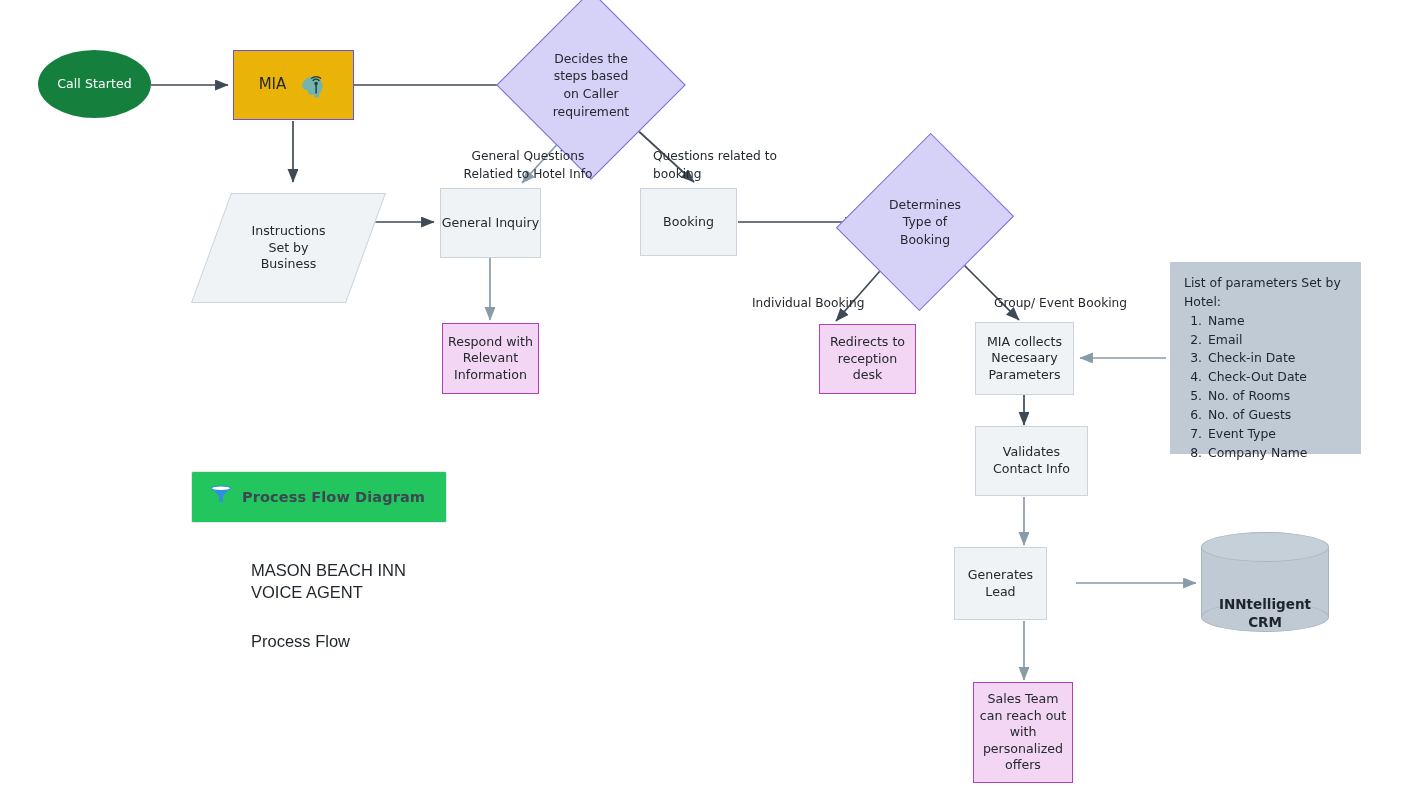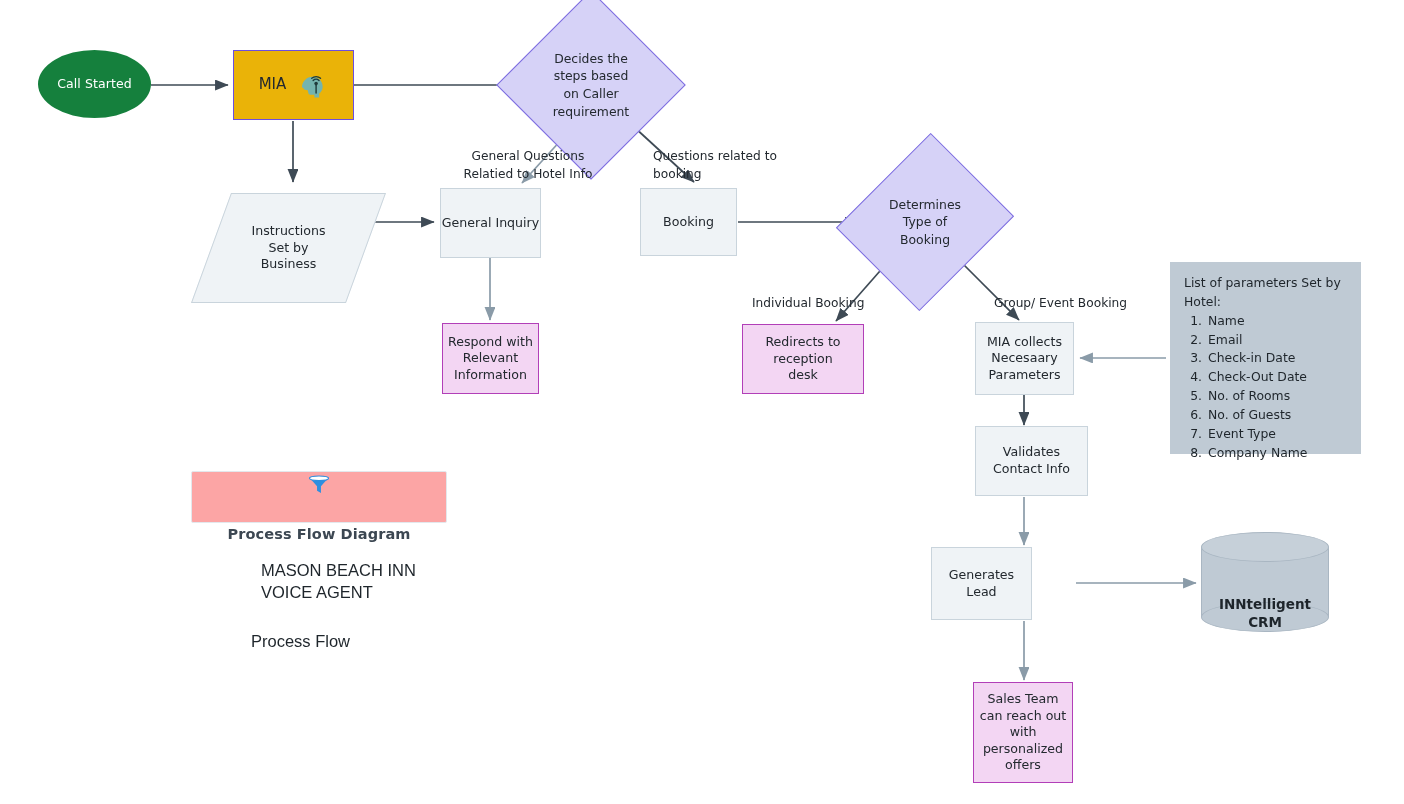--- a/index.html
+++ b/index.html
@@ -165,29 +165,28 @@
     font-size: 12.2px;
     color: #23292f;
     text-align: center;
     line-height: 1.42;
     white-space: pre-line;
   }
 
   
   .legend-card {
     position: absolute;
-    background: #fca5a5;
+    background: #22c55e;
     border: 1px solid #E3E8ED;
     border-radius: 2px;
     display: flex;
     align-items: center;
-    gap: 24px;
+    gap: 8px;
     padding: 0 16px;
     box-sizing: border-box;
-    flex-direction: column;
   }
   .legend-card .lg-title {
     font-size: 14.5px;
     font-weight: bold;
     color: #3C4752;
     letter-spacing: .1px;
   }
   .legend-text {
     position: absolute;
     font-family: "Liberation Sans", "DejaVu Sans", sans-serif;
@@ -307,21 +306,21 @@
   </div>
 
   <div class="edge-label" style="left:752px; top:278px; width:160px; text-align:left;">
     <span>Individual Booking</span>
   </div>
 
   <div class="edge-label" style="left:994px; top:278px; width:180px; text-align:left;">
     <span>Group/ Event Booking</span>
   </div>
 
-  <div class="node n-terminal" style="left:742px; top:324px; width:122px; height:70px; white-space:pre-line;">
+  <div class="node n-terminal" style="left:819px; top:324px; width:97px; height:70px; white-space:pre-line;">
     <span>Redirects to
 reception
 desk</span>
   </div>
 
   <div class="node n-process" style="left:975px; top:322px; width:99px; height:73px; white-space:pre-line;">
     <span>MIA collects
 Necesaary
 Parameters</span>
   </div>
@@ -338,21 +337,21 @@
       <li>Event Type</li>
       <li>Company Name</li>
     </ol>
   </div>
 
   <div class="node n-process" style="left:975px; top:426px; width:113px; height:70px; white-space:pre-line;">
     <span>Validates
 Contact Info</span>
   </div>
 
-  <div class="node n-process" style="left:931px; top:547px; width:101px; height:73px; white-space:pre-line;">
+  <div class="node n-process" style="left:954px; top:547px; width:93px; height:73px; white-space:pre-line;">
     <span>Generates
 Lead</span>
   </div>
 
   <div class="node n-terminal" style="left:973px; top:682px; width:100px; height:101px; white-space:pre-line;">
     <span>Sales Team
 can reach out
 with
 personalized
 offers</span>
@@ -368,21 +367,21 @@
   <div class="legend-card" style="left:191px; top:471px; width:256px; height:52px;">
     <span>
       <svg width="26" height="26" viewBox="0 0 24 24">
         <path d="M3.2 5.2h17.6l-7 8v6.2l-3.6-2.1v-4.1z" fill="#2F8FE0"></path>
         <ellipse cx="12" cy="5.8" rx="8.8" ry="2.1" fill="#ffffff" stroke="#2F8FE0" stroke-width="1.1"></ellipse>
       </svg>
     </span>
     <span class="lg-title">Process Flow Diagram</span>
   </div>
 
-  <div class="legend-text" style="left:251px; top:538px; width:320px;margin-left:10px;">
+  <div class="legend-text" style="left:251px; top:538px; width:320px;">
     <span>MASON BEACH INN
 VOICE AGENT</span>
   </div>
 
   <div class="legend-text" style="left:251px; top:609px; width:320px;">
     <span>Process Flow</span>
   </div>
 
 </div>
 

